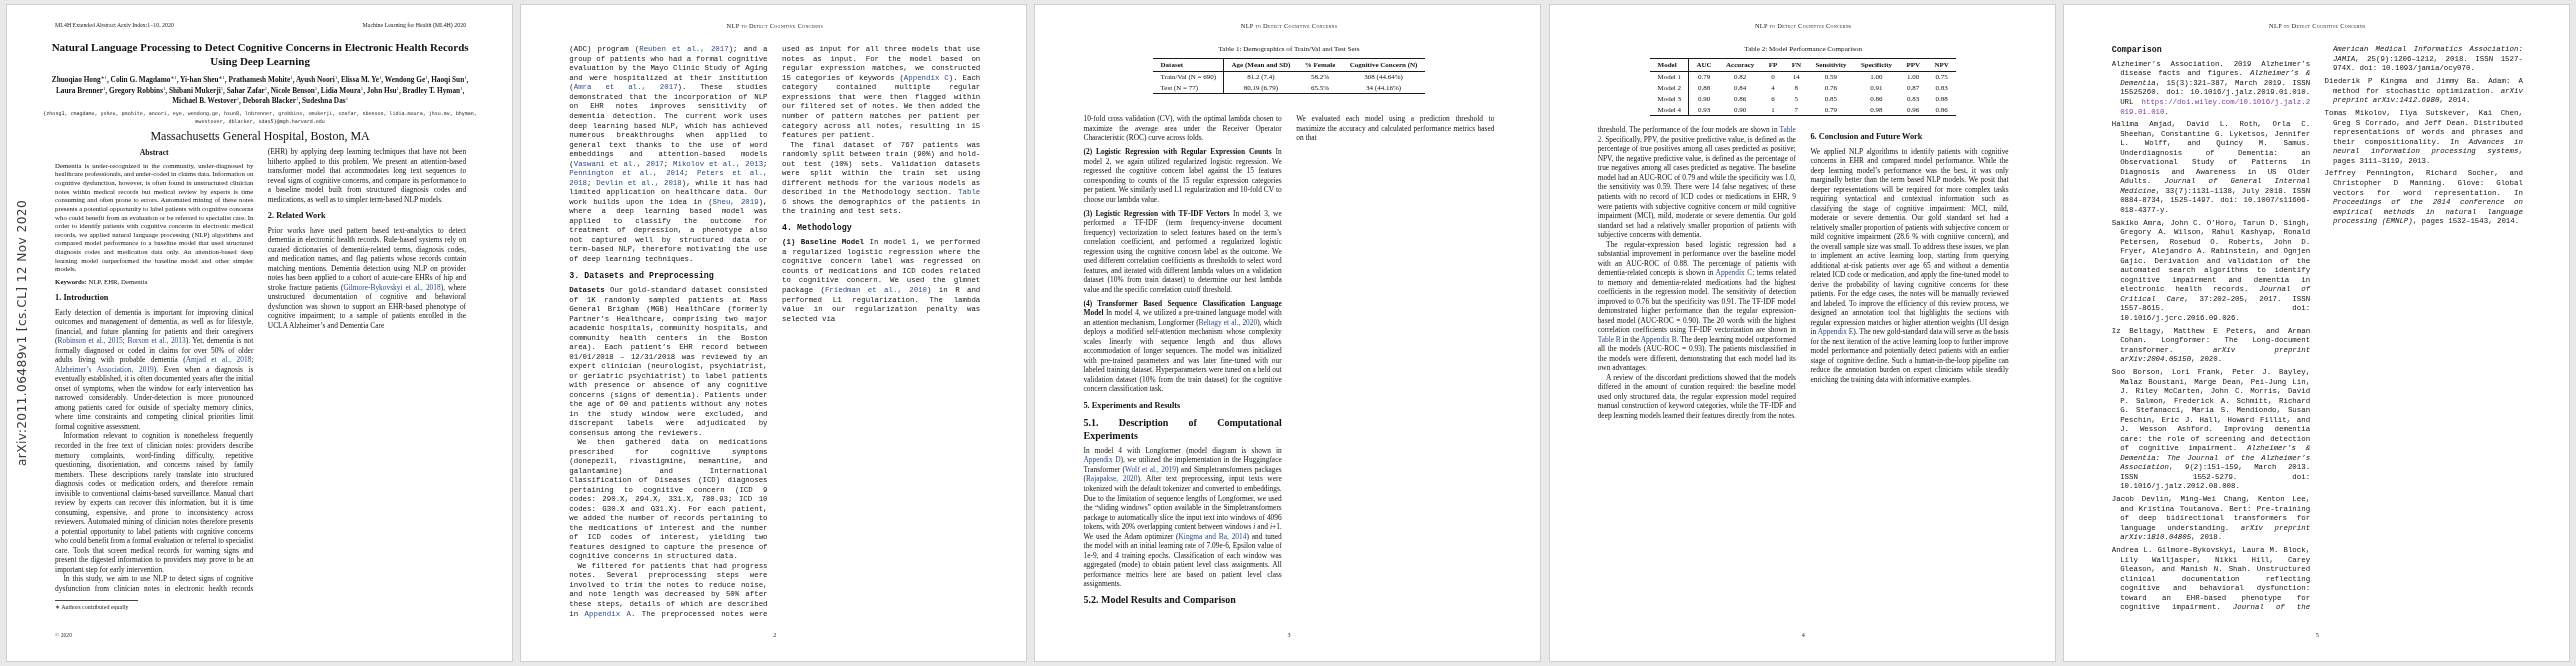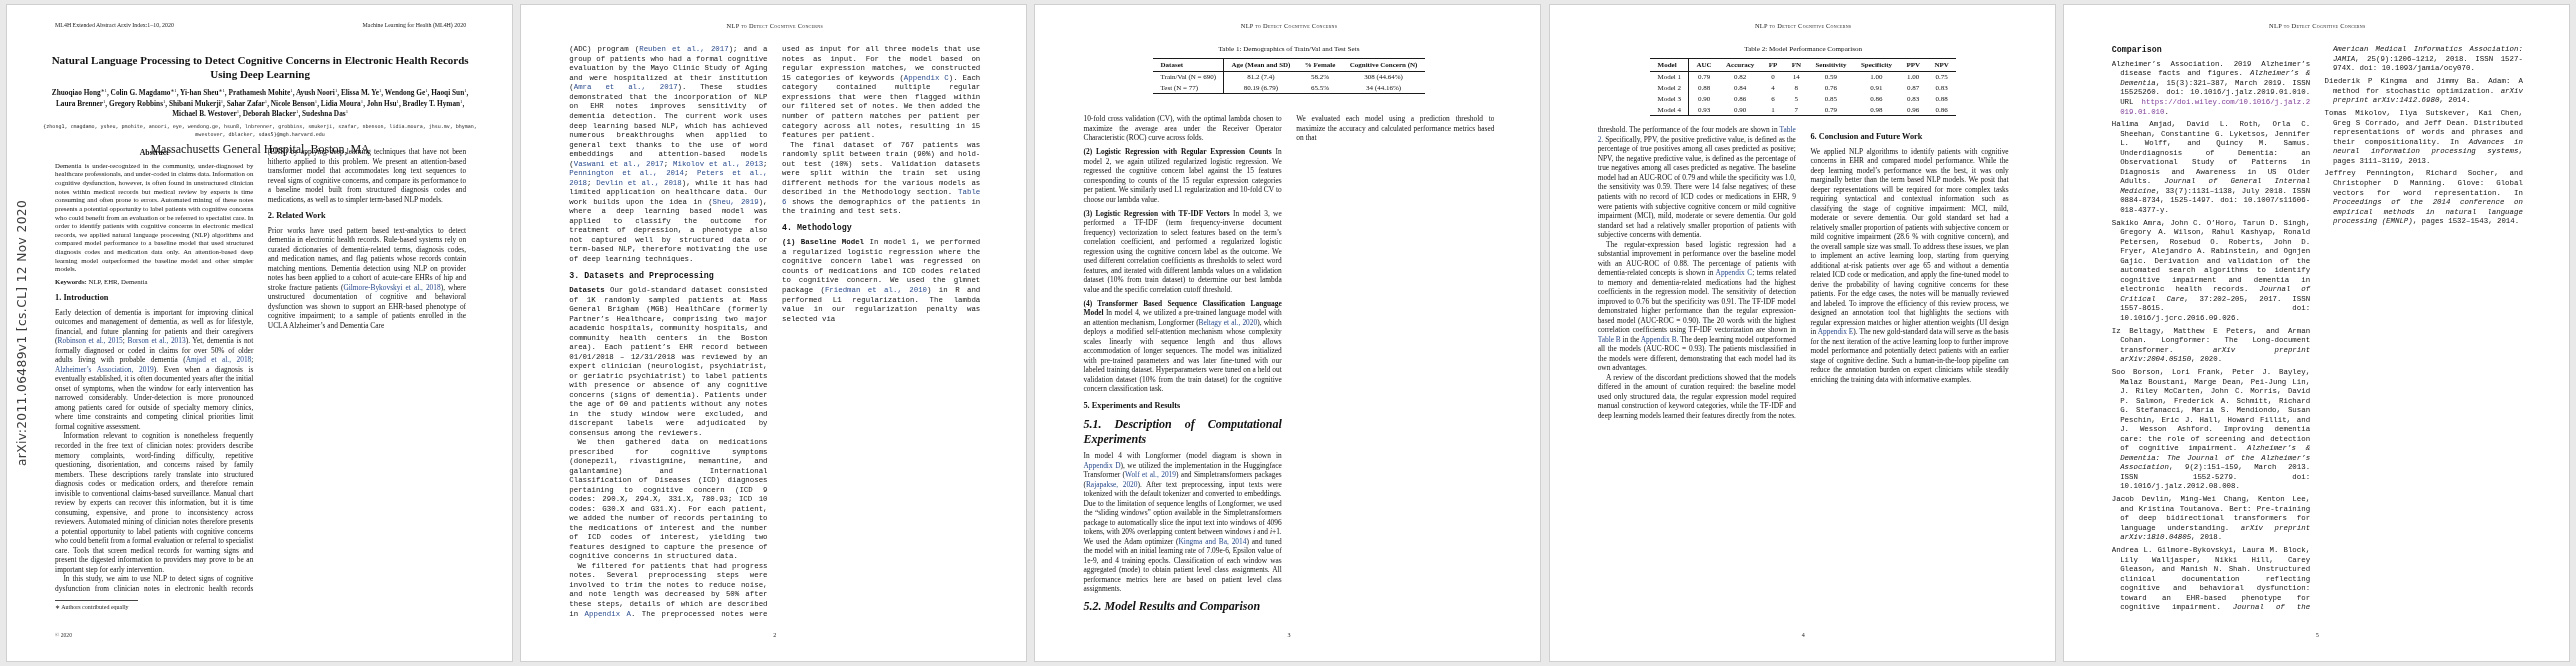--- a/index.html
+++ b/index.html
@@ -22,39 +22,39 @@
   .pfooter{position:absolute;top:627px;left:48px;width:411px;text-align:center;font-size:6.1px;color:#1a1a1a;}
   .pfooter.left{text-align:left;font-size:5.6px;color:#333;}
   
   .stamp{
     position:absolute;left:7.8px;top:50%;
     transform:translateY(-50%) rotate(180deg);
     writing-mode:vertical-rl;white-space:nowrap;
     font-family:"DejaVu Sans",sans-serif;font-size:12.2px;letter-spacing:0.4px;color:#3d3d3d;
   }
   
-  .titleblock{position:absolute;top:36px;left:33px;width:440px;text-align:center;margin-top:13px;}
+  .titleblock{position:absolute;top:36px;left:33px;width:440px;text-align:center;}
   .title{font-size:11px;font-weight:bold;line-height:1.22;margin-bottom:7.2px;}
   .authors{font-size:7.3px;font-weight:bold;line-height:1.36;margin:0 7.8px 3.9px;}
   .authors sup{font-weight:normal;font-size:4.7px;}
   .emails{font-family:"DejaVu Sans Mono",monospace;font-size:5px;line-height:1.45;margin:0 2.2px 3.9px;color:#222;}
   .affil{font-size:12px;}
   
   .flow{
     position:absolute;left:48px;width:411px;
     columns:2;column-gap:14.5px;column-fill:auto;overflow:hidden;
     font-size:7.4px;line-height:1.285;text-align:justify;
     hyphens:auto;-webkit-hyphens:auto;
   }
   .flow-p1{top:142px;height:448px;}
   .flow-std{top:40px;height:574px;font-family:Liberation Mono, monospace;}
   .flow-t1{top:109px;height:505px;}
   .flow-t2{top:120px;height:494px;}
   .h1{font-weight:bold;font-size:8.3px;margin:6.7px 0 3.9px;break-inside:avoid;}
-  .h2{font-weight:bold;font-size:12px;margin:5.6px 0 3.3px;break-inside:avoid;font-style:italic;}
+  .h2{font-weight:bold;font-size:10px;margin:5.6px 0 3.3px;break-inside:avoid;}
   .refh{margin-top:0;}
   .abs-head{text-align:center;font-weight:bold;font-size:7.8px;margin:1.1px 0 3.3px;}
   .abs-par{font-size:6.8px;line-height:1.27;margin:0 0 3.9px;}
   .kw{font-size:6.8px;margin:1.1px 0 5.6px;}
   p.par{margin:0;text-indent:8.3px;}
   p.par.ni{text-indent:0;}
   p.par.run{margin-top:4.4px;}
   .ref{margin:0 0 3.3px;padding-left:8.3px;text-indent:-8.3px;}
   .cb{break-before:column;-webkit-column-break-before:always;}
   .cite{color:var(--cite,#2a4b8d);}

